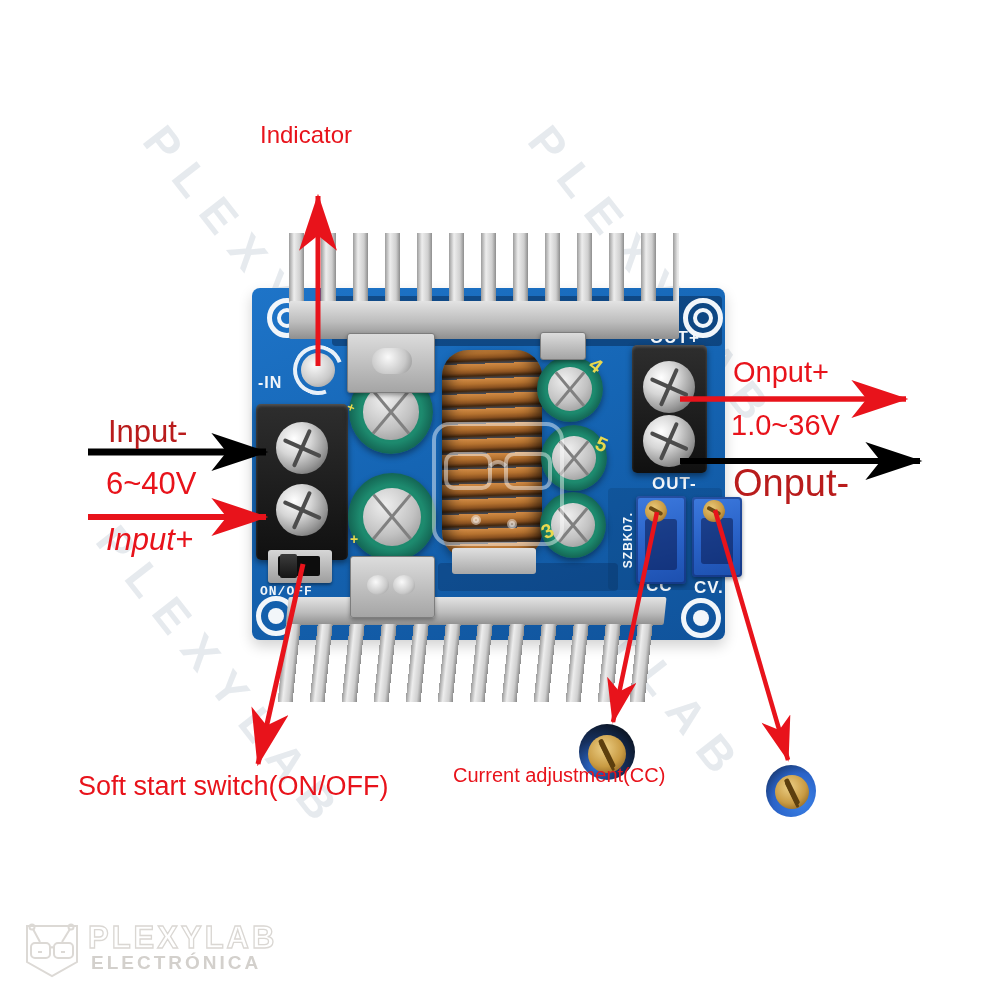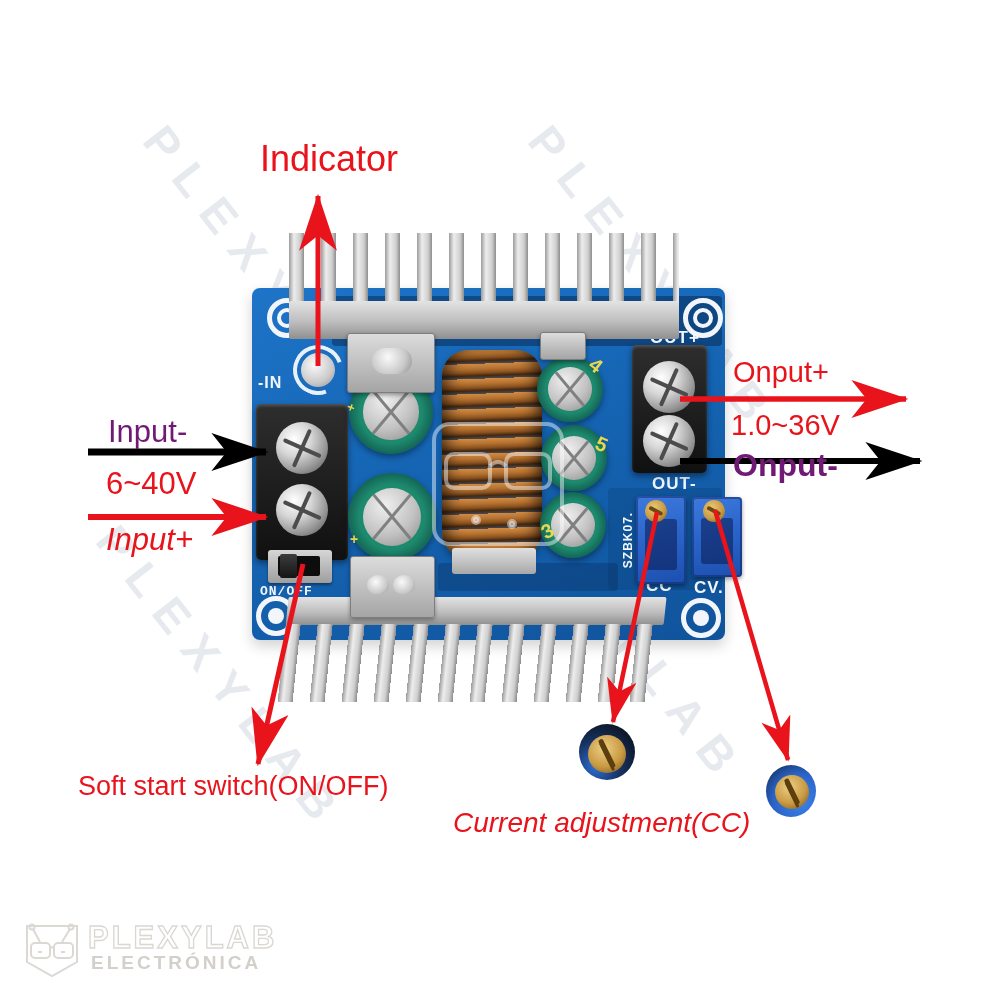--- a/index.html
+++ b/index.html
@@ -4,21 +4,21 @@
 <style>
   html,body{margin:0;padding:0;background:#fff;}
   .canvas{position:relative;width:1000px;height:1000px;background:#ffffff;overflow:hidden;
           font-family:"Liberation Sans",sans-serif;}
   
   .wm{position:absolute;font-size:46px;font-weight:bold;letter-spacing:16px;
       color:rgba(165,180,195,0.28);transform:rotate(52deg);transform-origin:0 0;white-space:nowrap;z-index:1;}
   
   .lbl{position:absolute;z-index:11;white-space:nowrap;line-height:1.05;}
   .red{color:#e8131b;}
-  .blk{color:#701a75;}
+  .blk{color:#b91c1c;}
   
   .pcb{position:absolute;left:252px;top:288px;width:473px;height:352px;z-index:2;
        background:linear-gradient(160deg,#1e74c8 0%,#1565b4 45%,#10539b 100%);
        border-radius:8px;box-shadow:0 6px 14px rgba(0,0,0,0.18);}
   .patch{position:absolute;background:rgba(6,38,78,0.5);border-radius:4px;}
   .hole{position:absolute;width:40px;height:40px;border:5px solid #f2f6fa;border-radius:50%;box-sizing:border-box;}
   .hole .inner-ring{position:absolute;left:5px;top:5px;width:20px;height:20px;border:4px solid #f2f6fa;border-radius:50%;box-sizing:border-box;}
   .hole .inner-disc{position:absolute;left:7px;top:7px;width:16px;height:16px;background:#f2f6fa;border-radius:50%;}
   .silk{position:absolute;color:#f2f6fa;font-weight:bold;letter-spacing:1px;}
   
@@ -227,29 +227,29 @@
     <line x1="318" y1="366" x2="318" y2="196" stroke="#e8131b" stroke-width="5" marker-end="url(#ahRed)"></line>
     <line x1="88" y1="452" x2="266" y2="452" stroke="#000" stroke-width="7" marker-end="url(#ahBlk)"></line>
     <line x1="88" y1="517" x2="266" y2="517" stroke="#e8131b" stroke-width="6" marker-end="url(#ahRed)"></line>
     <line x1="680" y1="399" x2="906" y2="399" stroke="#e8131b" stroke-width="5.5" marker-end="url(#ahRed)"></line>
     <line x1="680" y1="461" x2="920" y2="461" stroke="#000" stroke-width="6" marker-end="url(#ahBlk)"></line>
     <line x1="303" y1="564" x2="258" y2="764" stroke="#e8131b" stroke-width="5" marker-end="url(#ahRed)"></line>
     <line x1="657" y1="512" x2="613" y2="722" stroke="#e8131b" stroke-width="4.5" marker-end="url(#ahRedS)"></line>
     <line x1="715" y1="510" x2="788" y2="760" stroke="#e8131b" stroke-width="4.5" marker-end="url(#ahRedS)"></line>
   </svg>
 
-  <div class="lbl red" style="left:260px;top:140px;font-size:36px;">Indicator</div>
+  <div class="lbl red" style="left:260px;top:122px;font-size:24px;">Indicator</div>
   <div class="lbl blk" style="left:108px;top:416px;font-size:31px;">Input-</div>
   <div class="lbl red" style="left:106px;top:468px;font-size:31px;">6~40V</div>
   <div class="lbl red" style="left:106px;top:524px;font-size:31px;font-style:italic;">Input+</div>
   <div class="lbl red" style="left:733px;top:357px;font-size:29px;">Onput+</div>
   <div class="lbl red" style="left:731px;top:410px;font-size:29px;">1.0~36V</div>
-  <div class="lbl blk" style="left:733px;top:449px;font-size:32px;font-weight:bold;">Onput-</div>
+  <div class="lbl blk" style="left:733px;top:464px;font-size:38px;">Onput-</div>
   <div class="lbl red" style="left:78px;top:772px;font-size:27px;">Soft start switch(ON/OFF)</div>
-  <div class="lbl red" style="left:453px;top:808px;font-size:28px;font-style:italic;">Current adjustment(CC)</div>
+  <div class="lbl red" style="left:453px;top:765px;font-size:20px;">Current adjustment(CC)</div>
 
   <div class="logo">
     <svg width="60" height="66" viewBox="0 0 60 66">
       <g fill="none" stroke="#dcd9d5" stroke-width="2">
         <path d="M5 10 L55 10 L55 46 L30 60 L5 46 Z"></path>
         <line x1="18" y1="26" x2="11" y2="13"></line>
           <circle cx="10" cy="11" r="2.5"></circle>
         <line x1="40" y1="26" x2="48" y2="13"></line>
           <circle cx="49" cy="11" r="2.5"></circle>
         <rect x="9" y="27" width="19" height="15" rx="4"></rect>

